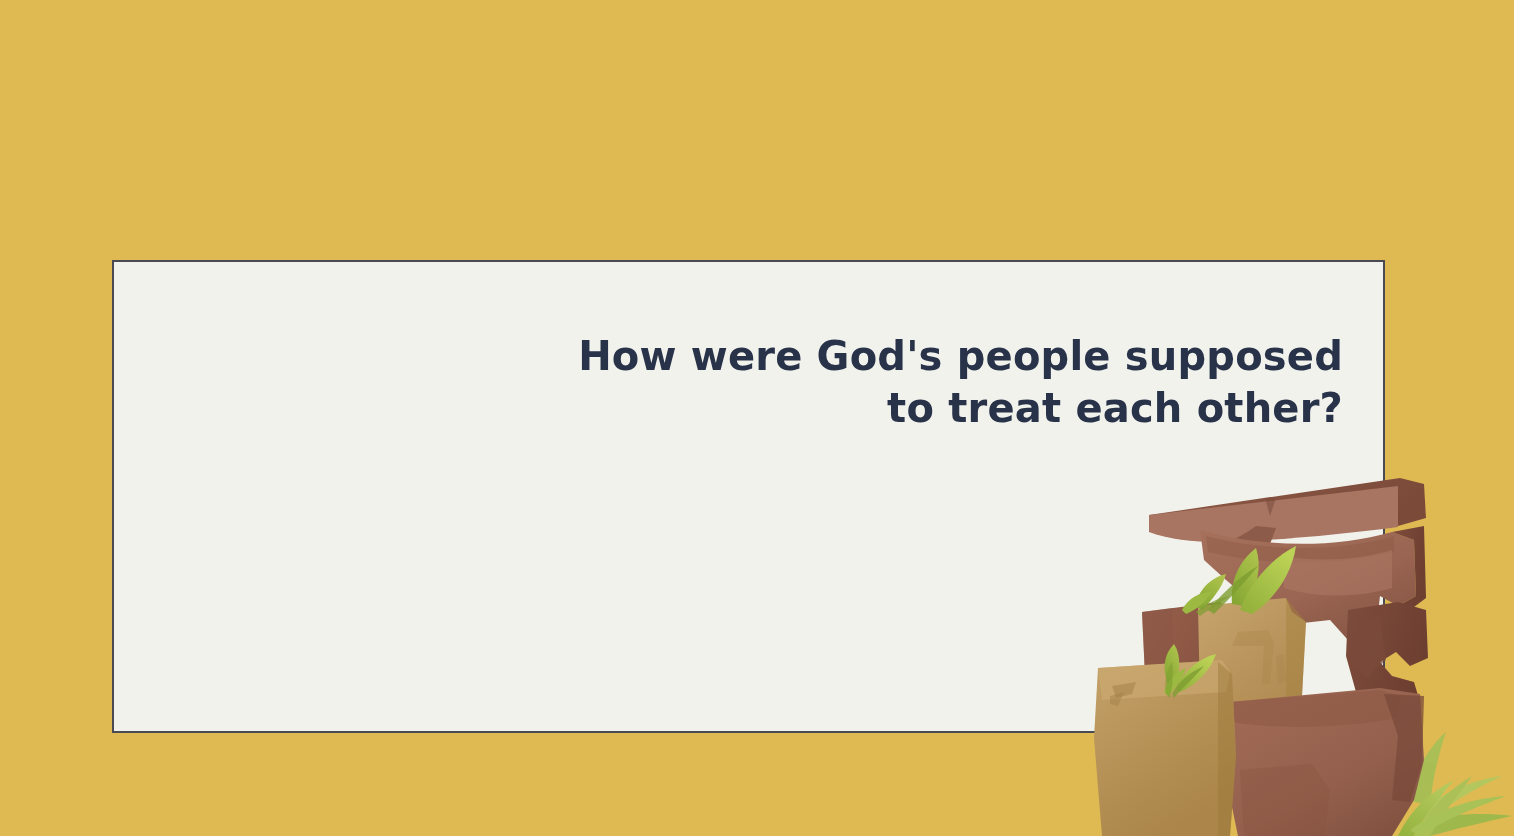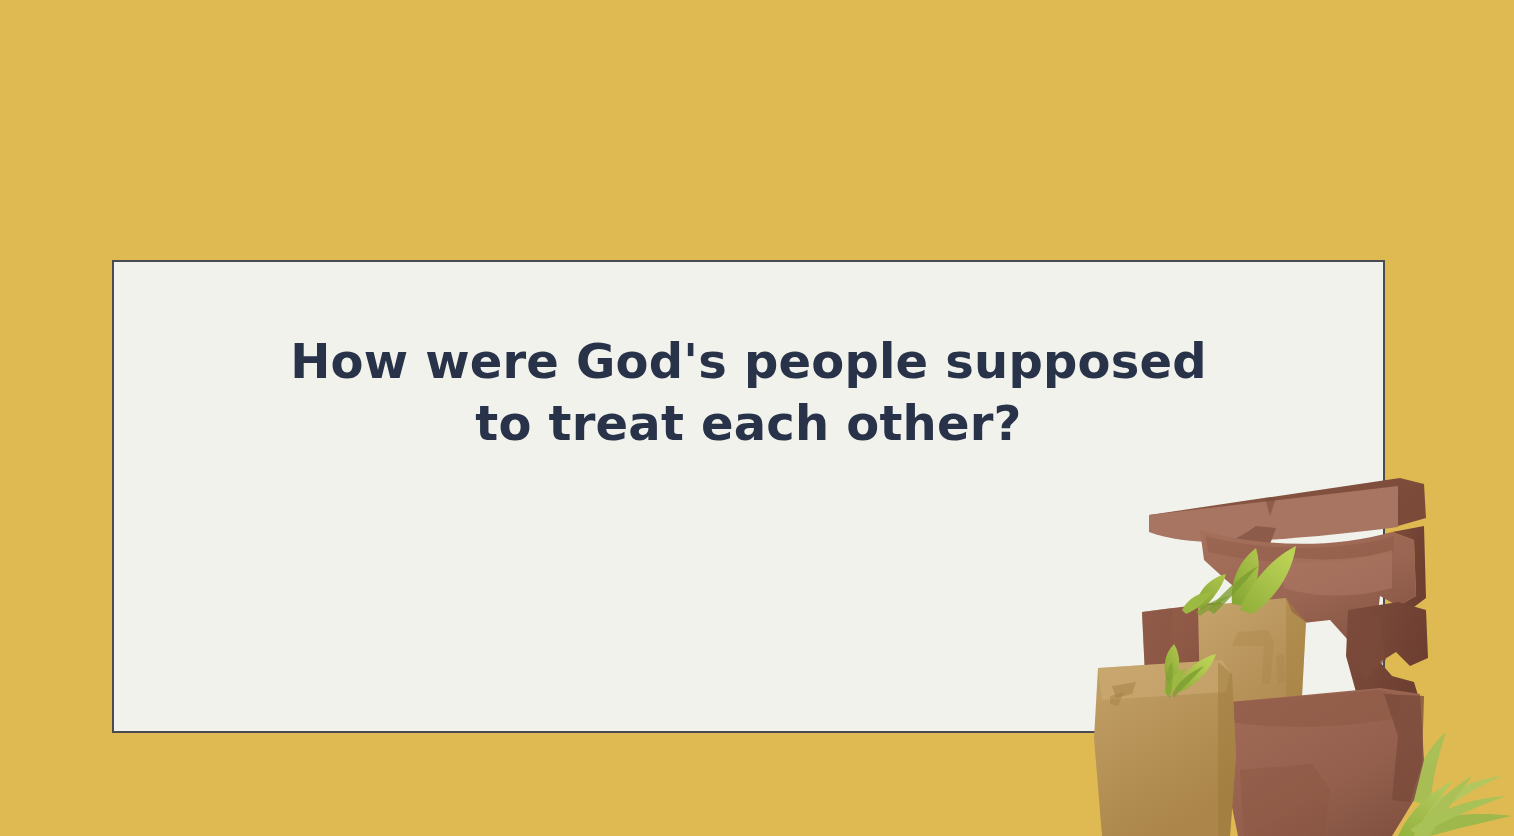--- a/index.html
+++ b/index.html
@@ -41,25 +41,26 @@
     width: 100%;
     text-align: center;
     padding: 0 40px;
     box-sizing: border-box;
   }
 
   #title {
     margin: 0;
     color: #28334a;
     font-family: "DejaVu Sans", "Liberation Sans", sans-serif;
-    font-size: 48px;
+    font-size: 40px;
     font-weight: bold;
     line-height: 1.30;
     letter-spacing: 0.2px;
     white-space: pre-line;
+    text-align: right;
   }
 
   
   #rock-art {
     position: absolute;
     left: 1080px;
     top: 470px;
     width: 434px;
     height: 366px;
     pointer-events: none;

